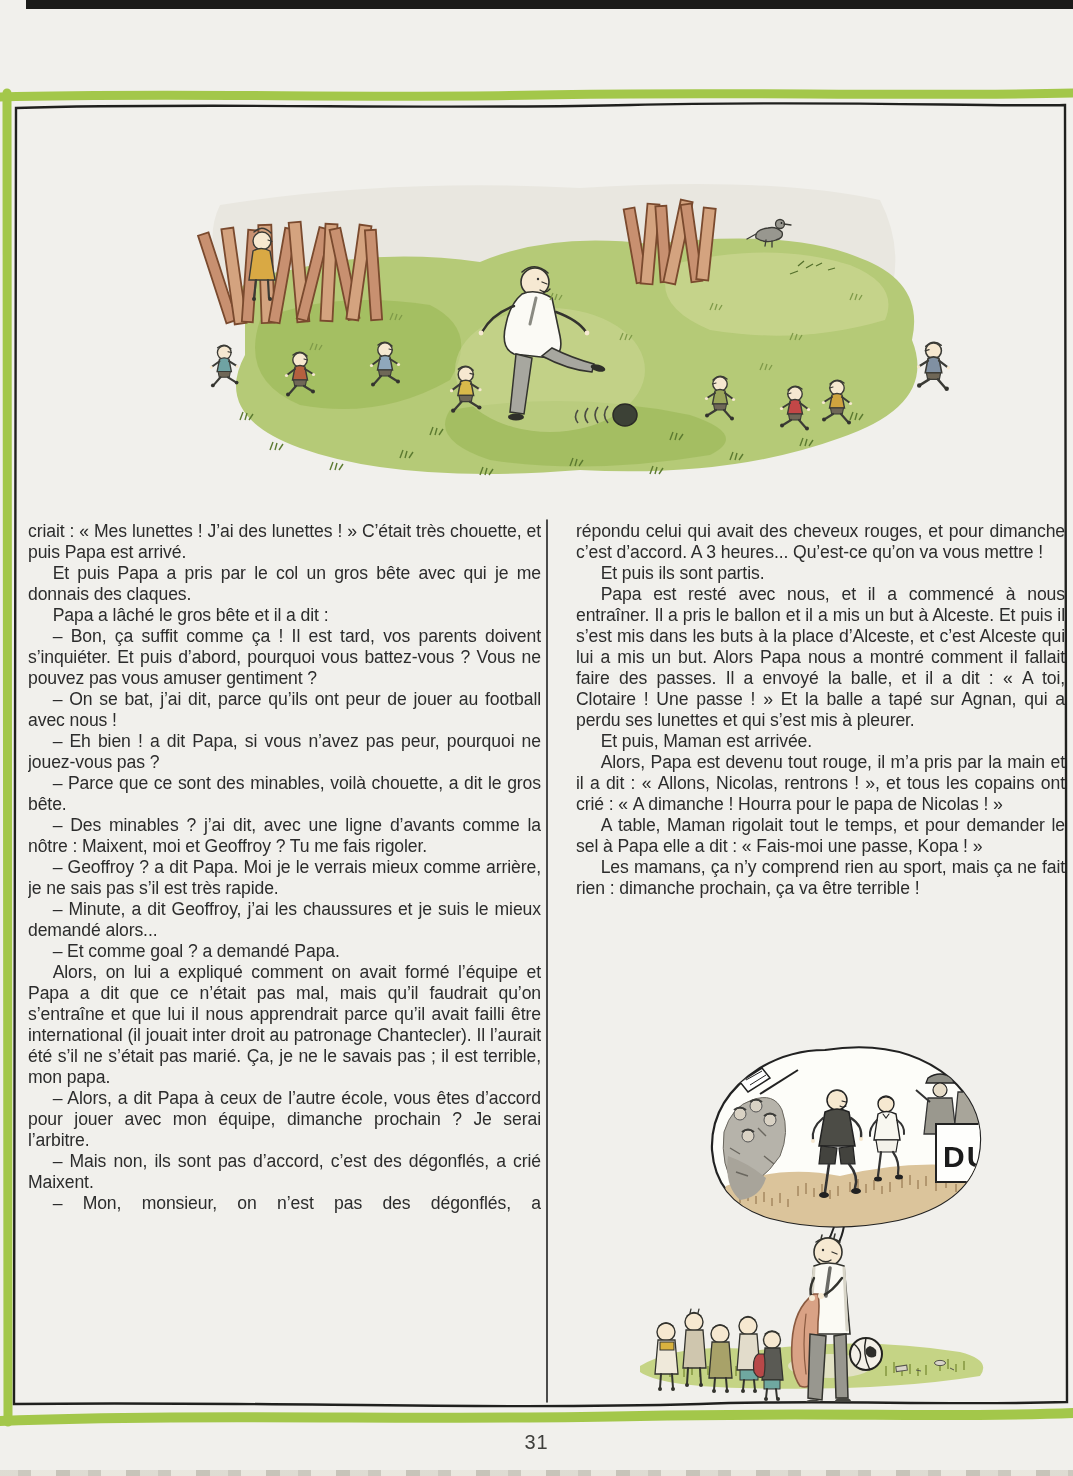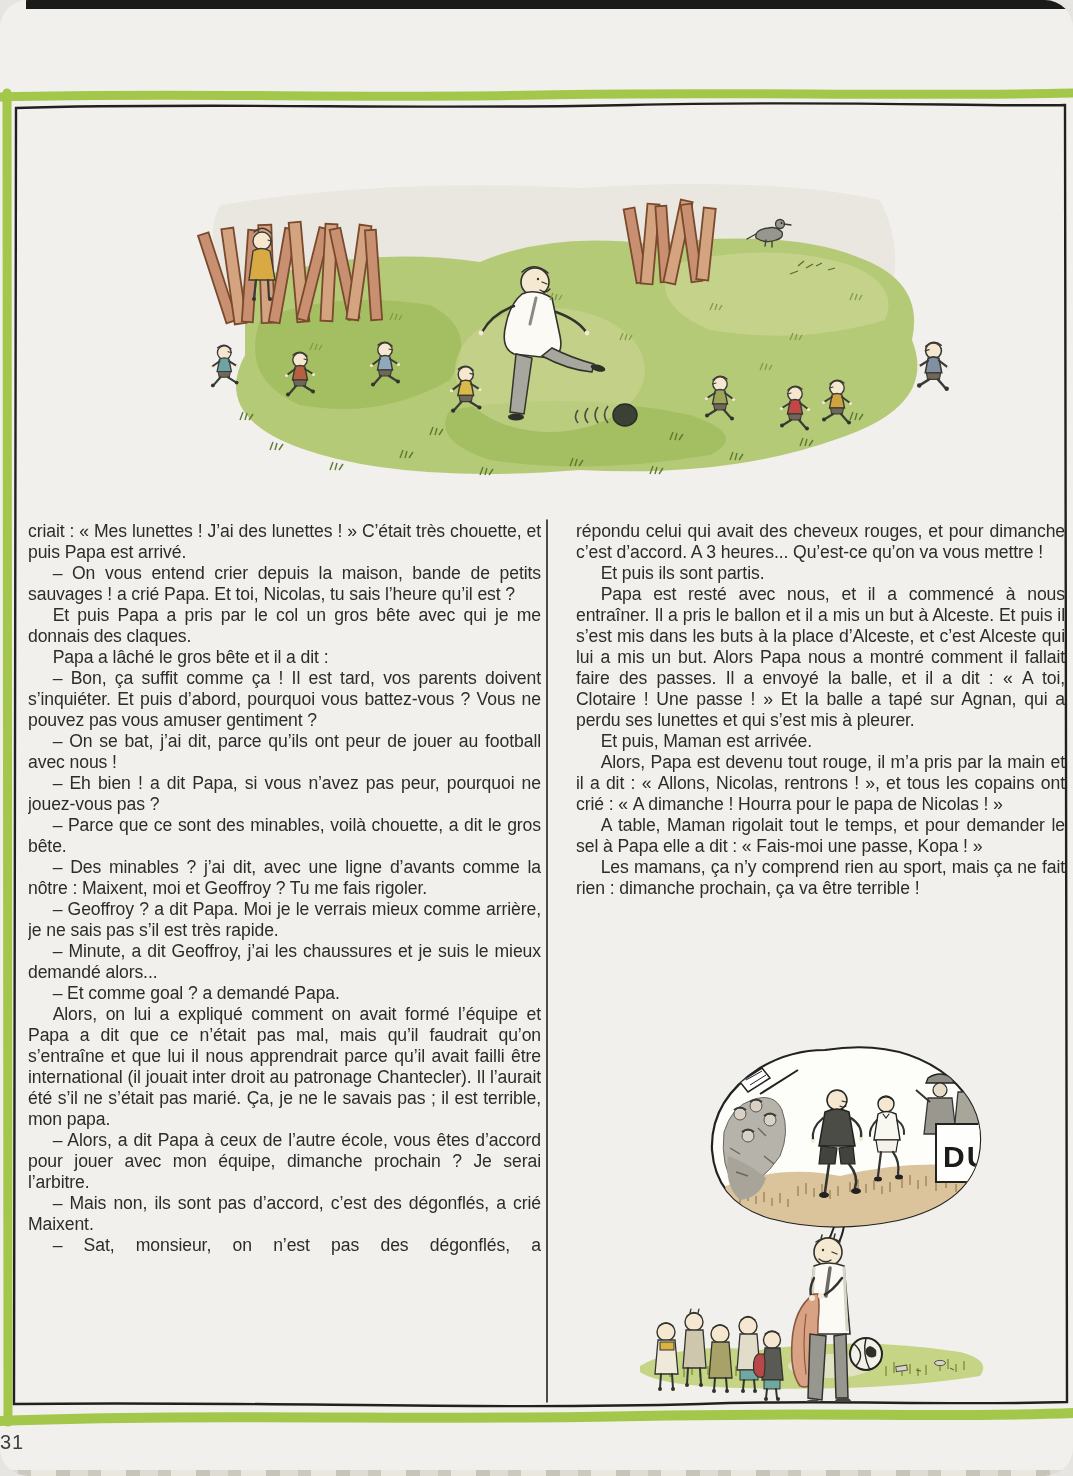--- a/index.html
+++ b/index.html
@@ -1,26 +1,26 @@
 <!DOCTYPE html>
 <html lang="fr"><head>
 <meta charset="utf-8">
 <style>
   html,body{margin:0;padding:0;background:#e6e5e1;}
   .page{position:relative;width:1073px;height:1476px;background:#f1f0ec;overflow:hidden;
-        font-family:"Liberation Sans",sans-serif;border-radius:28px;}
+        font-family:"Liberation Sans",sans-serif;}
   .abs{position:absolute;}
   .col{position:absolute;top:521px;color:#2c2c2c;font-size:17.6px;line-height:21px;
        text-align:justify;letter-spacing:-0.1px;}
   .col p{margin:0;}
   .ind{text-indent:1.4em;}
   .jlast{text-align-last:justify;}
   #colL{left:28px;width:513px;height:884px;overflow:hidden;}
   #colR{left:558px;width:489px;height:522px;overflow:hidden;margin-left:18px;}
-  .pageno{position:absolute;top:1431px;left:0;width:100%;text-align:left;
+  .pageno{position:absolute;top:1431px;left:0;width:100%;text-align:center;
           font-size:20px;color:#3f3f3c;letter-spacing:1px;}
   .scan-top{position:absolute;top:0;left:26px;right:0;height:9px;background:#1b1b19;}
   .scan-bottom{position:absolute;bottom:0;left:0;right:0;height:6px;opacity:.75;
     background:repeating-linear-gradient(90deg,#d8d5ca 0 18px,#c0bcb0 18px 31px,#e7e4da 31px 56px,#b9b5a8 56px 70px);}
 </style>
 </head>
 <body>
 
 <div class="page">
 
@@ -167,35 +167,34 @@
       <use href="#tuftL" x="640" y="170"></use>
         <use href="#tuftL" x="700" y="130"></use>
         <use href="#tuftL" x="160" y="180"></use>
       <use href="#tuftL" x="470" y="170"></use>
         <use href="#tuftL" x="610" y="200"></use>
     </g>
   </svg>
 
   <div id="colL" class="col">
     <p class="p">criait&nbsp;: «&nbsp;Mes lunettes&nbsp;! J’ai des lunettes&nbsp;!&nbsp;» C’était très chouette, et puis Papa est arrivé.</p>
-    <p class="p ind">– On vous entend crier depuis la maison, bande de petits sauvages&nbsp;! a crié Papa. Et toi, Nicolas, tu sais l’heure qu’il est&nbsp;?</p>
     <p class="p ind">Et puis Papa a pris par le col un gros bête avec qui je me donnais des claques.</p>
     <p class="p ind">Papa a lâché le gros bête et il a dit&nbsp;:</p>
     <p class="p ind">– Bon, ça suffit comme ça&nbsp;! Il est tard, vos parents doivent s’inquiéter. Et puis d’abord, pourquoi vous battez-vous&nbsp;? Vous ne pouvez pas vous amuser gentiment&nbsp;?</p>
     <p class="p ind">– On se bat, j’ai dit, parce qu’ils ont peur de jouer au football avec nous&nbsp;!</p>
     <p class="p ind">– Eh bien&nbsp;! a dit Papa, si vous n’avez pas peur, pourquoi ne jouez-vous pas&nbsp;?</p>
     <p class="p ind">– Parce que ce sont des minables, voilà chouette, a dit le gros bête.</p>
     <p class="p ind">– Des minables&nbsp;? j’ai dit, avec une ligne d’avants comme la nôtre&nbsp;: Maixent, moi et Geoffroy&nbsp;? Tu me fais rigoler.</p>
     <p class="p ind">– Geoffroy&nbsp;? a dit Papa. Moi je le verrais mieux comme arrière, je ne sais pas s’il est très rapide.</p>
     <p class="p ind">– Minute, a dit Geoffroy, j’ai les chaussures et je suis le mieux demandé alors...</p>
     <p class="p ind">– Et comme goal&nbsp;? a demandé Papa.</p>
     <p class="p ind">Alors, on lui a expliqué comment on avait formé l’équipe et Papa a dit que ce n’était pas mal, mais qu’il faudrait qu’on s’entraîne et que lui il nous apprendrait parce qu’il avait failli être international (il jouait inter droit au patronage Chantecler). Il l’aurait été s’il ne s’était pas marié. Ça, je ne le savais pas&nbsp;; il est terrible, mon papa.</p>
     <p class="p ind">– Alors, a dit Papa à ceux de l’autre école, vous êtes d’accord pour jouer avec mon équipe, dimanche prochain&nbsp;? Je serai l’arbitre.</p>
     <p class="p ind">– Mais non, ils sont pas d’accord, c’est des dégonflés, a crié Maixent.</p>
-    <p class="p ind jlast">– Sat, monsieur, on n’est pas des dégonflés, a</p>
+    <p class="p ind jlast">– Mon, monsieur, on n’est pas des dégonflés, a</p>
   </div>
 
   <div id="colR" class="col">
     <p class="p">répondu celui qui avait des cheveux rouges, et pour dimanche c’est d’accord. A 3 heures... Qu’est-ce qu’on va vous mettre&nbsp;!</p>
     <p class="p ind">Et puis ils sont partis.</p>
     <p class="p ind">Papa est resté avec nous, et il a commencé à nous entraîner. Il a pris le ballon et il a mis un but à Alceste. Et puis il s’est mis dans les buts à la place d’Alceste, et c’est Alceste qui lui a mis un but. Alors Papa nous a montré comment il fallait faire des passes. Il a envoyé la balle, et il a dit&nbsp;: «&nbsp;A toi, Clotaire&nbsp;! Une passe&nbsp;!&nbsp;» Et la balle a tapé sur Agnan, qui a perdu ses lunettes et qui s’est mis à pleurer.</p>
     <p class="p ind">Et puis, Maman est arrivée.</p>
     <p class="p ind">Alors, Papa est devenu tout rouge, il m’a pris par la main et il a dit&nbsp;: «&nbsp;Allons, Nicolas, rentrons&nbsp;!&nbsp;», et tous les copains ont crié&nbsp;: «&nbsp;A dimanche&nbsp;! Hourra pour le papa de Nicolas&nbsp;!&nbsp;»</p>
     <p class="p ind">A table, Maman rigolait tout le temps, et pour demander le sel à Papa elle a dit&nbsp;: «&nbsp;Fais-moi une passe, Kopa&nbsp;!&nbsp;»</p>
     <p class="p ind">Les mamans, ça n’y comprend rien au sport, mais ça ne fait rien&nbsp;: dimanche prochain, ça va être terrible&nbsp;!</p>

